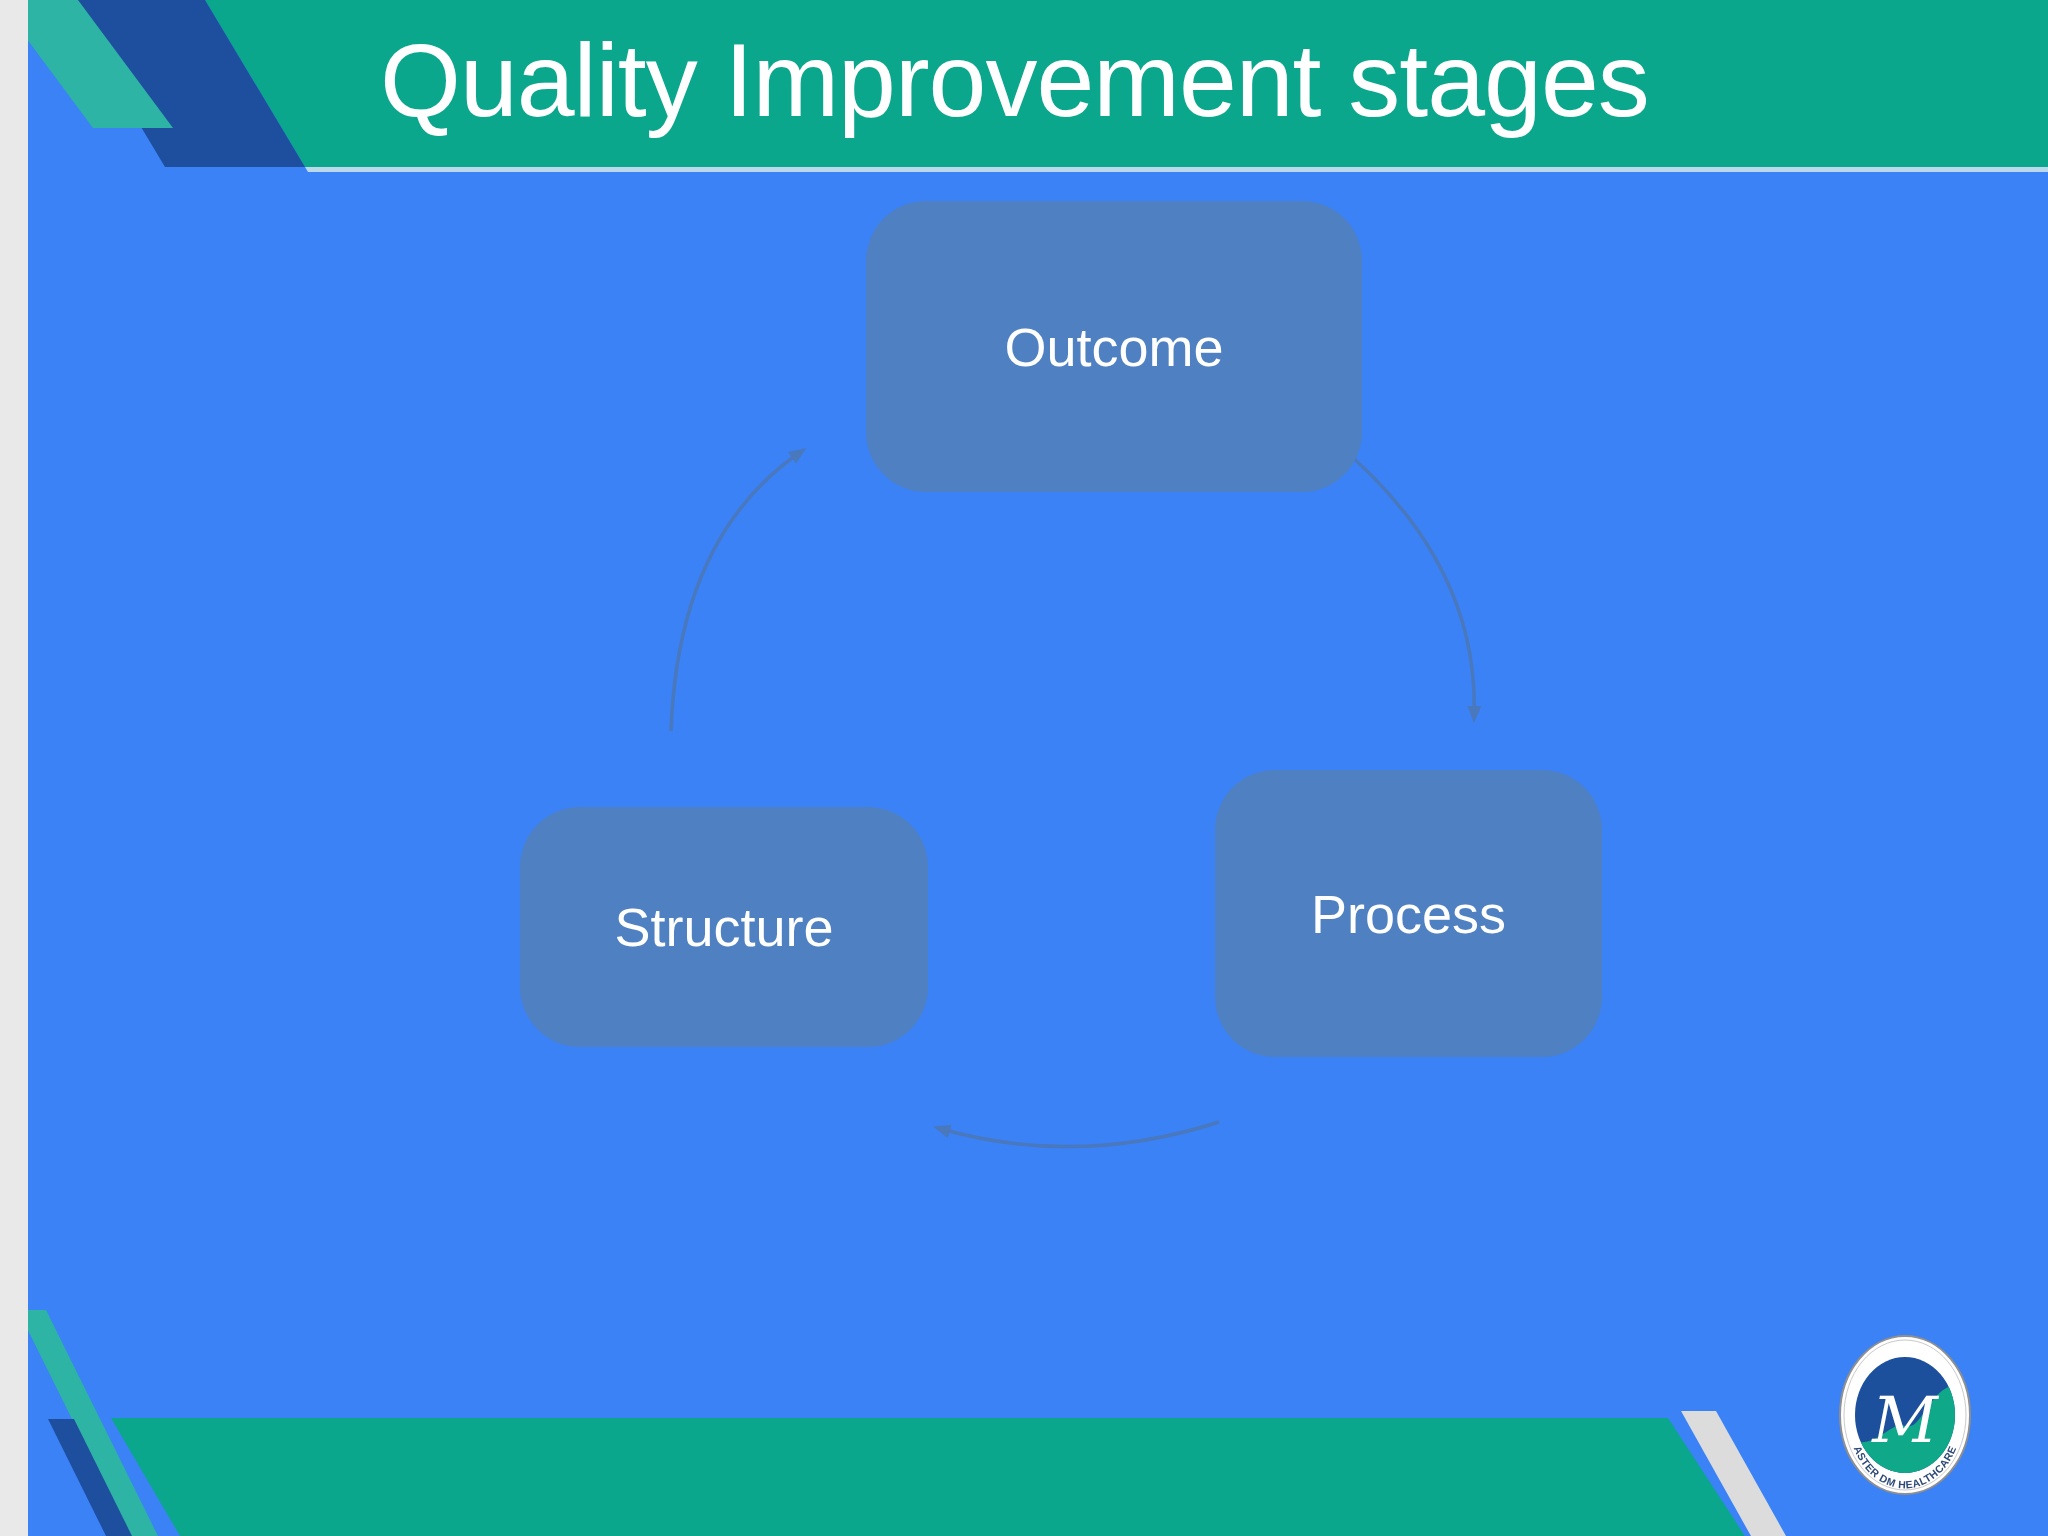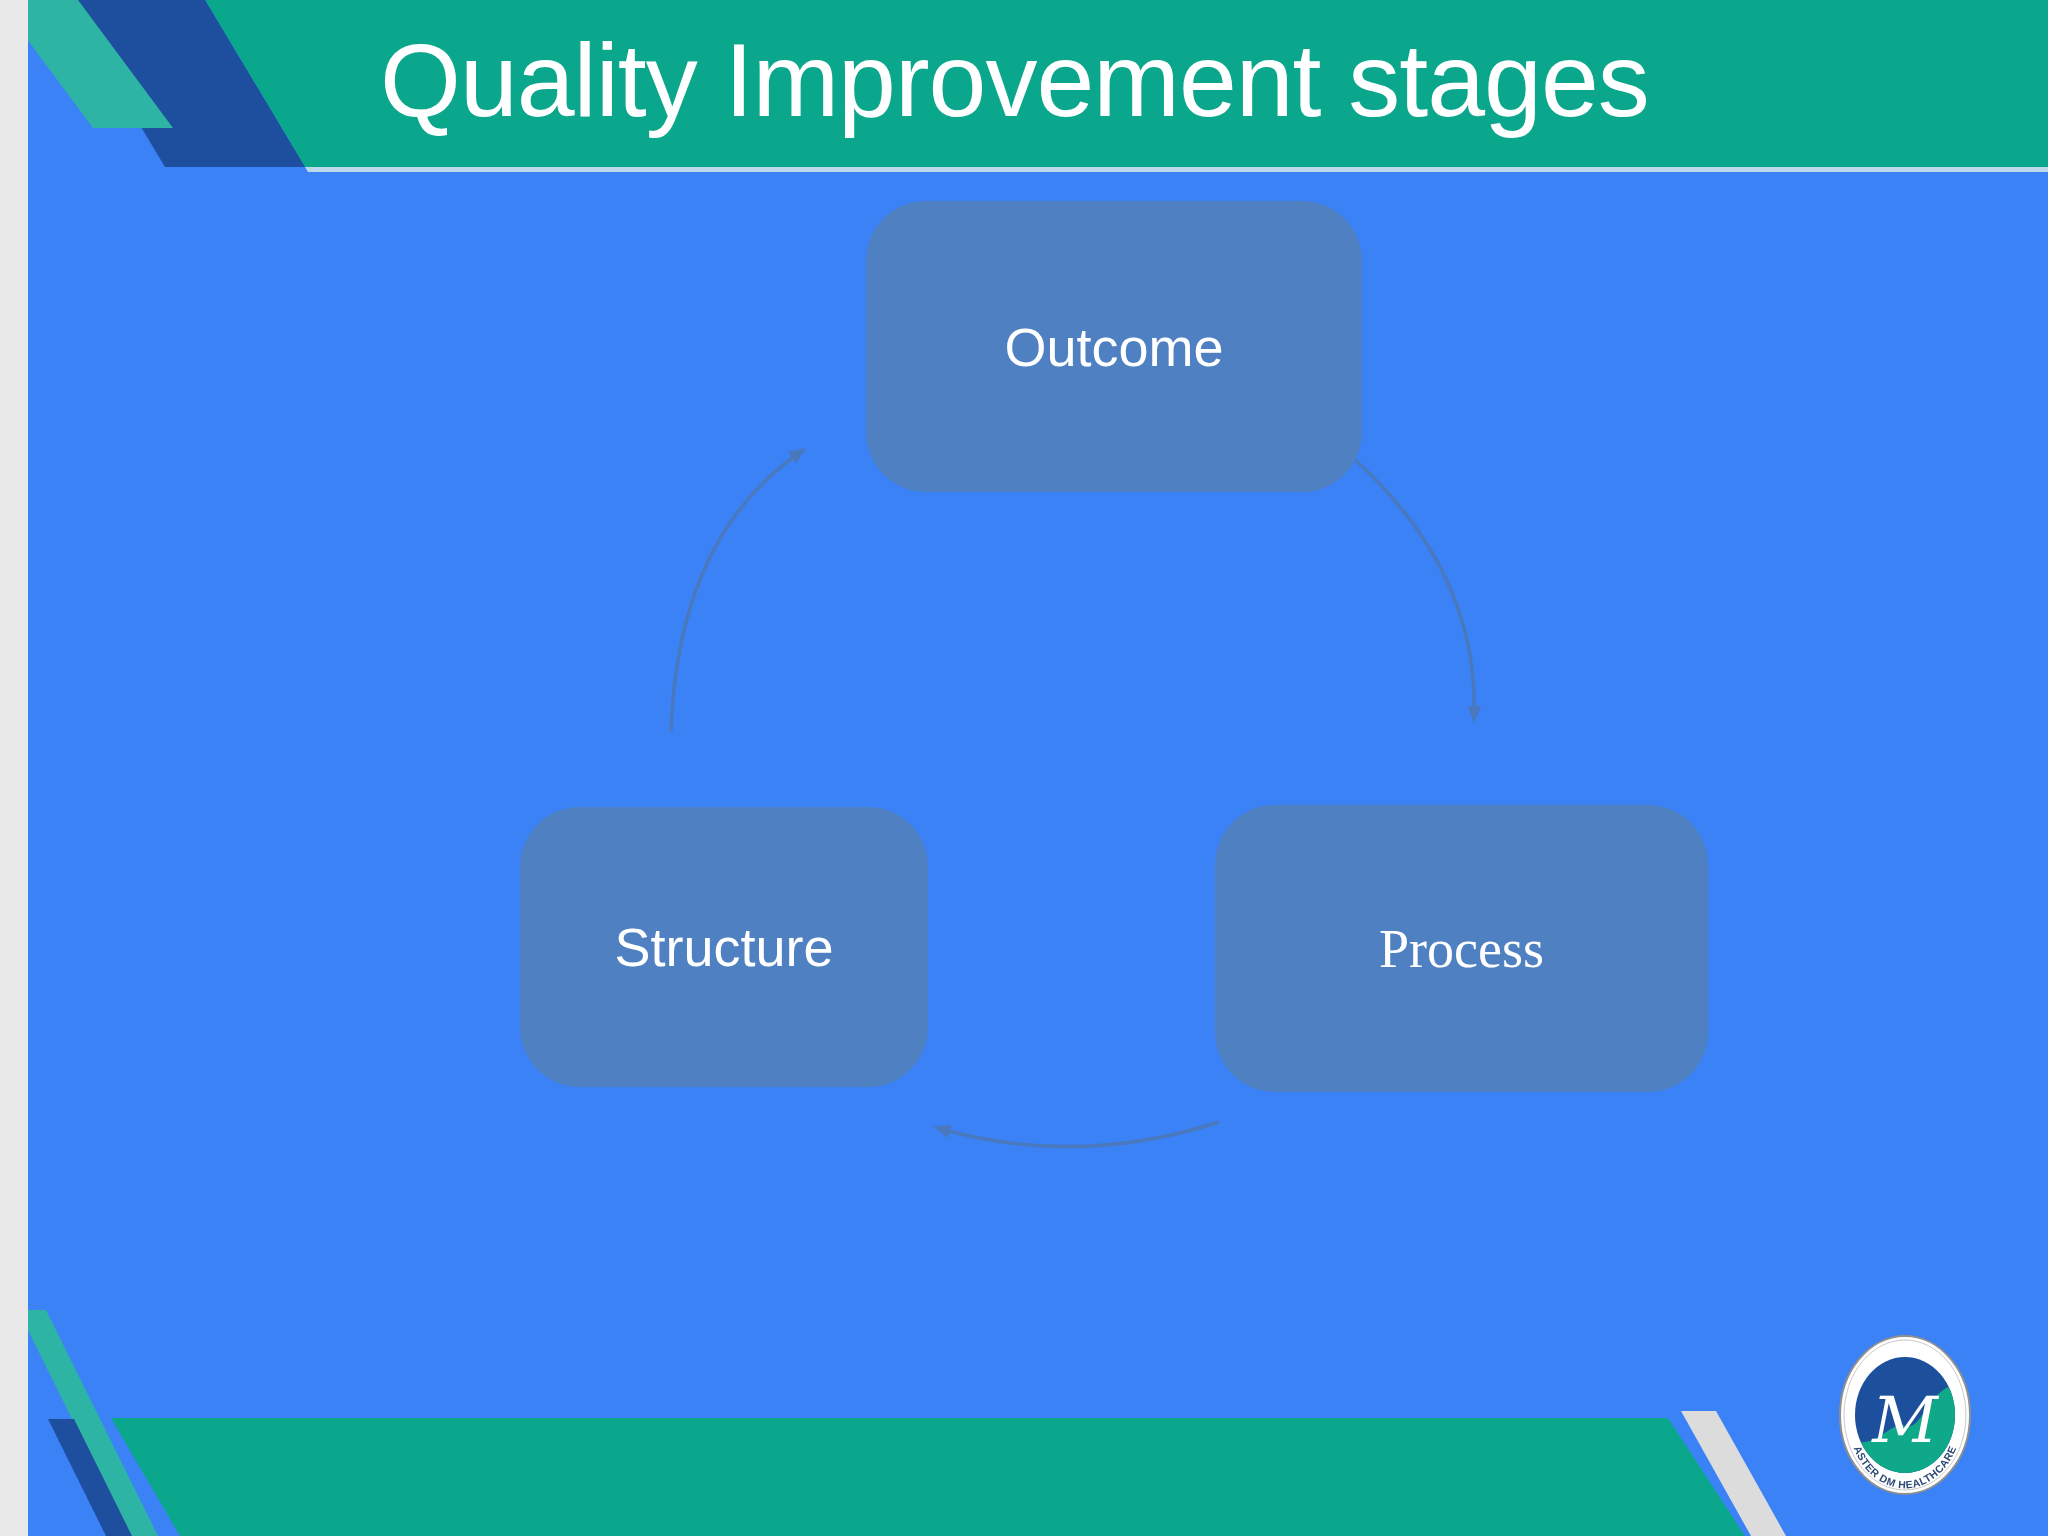--- a/index.html
+++ b/index.html
@@ -20,22 +20,22 @@
     font-weight:400;
   }
   .node{
     position:absolute;
     background:#4f80c1;
     border-radius:60px;
     display:flex;align-items:center;justify-content:center;
     color:#ffffff;font-size:54px;
   }
   .node-outcome{left:838px;top:201px;width:496px;height:291px;}
-  .node-structure{left:492px;top:807px;width:408px;height:280px;}
-  .node-process{left:1187px;top:805px;width:493px;height:287px;font-family:Liberation Serif, serif;}
+  .node-structure{left:492px;top:807px;width:408px;height:240px;}
+  .node-process{left:1187px;top:770px;width:387px;height:287px;}
   .logo{position:absolute;left:1805px;top:1329px;width:145px;height:172px;}
 </style>
 </head>
 <body>
 
 <div class="slide">
 
   <svg class="decor" viewBox="0 0 2048 1536" xmlns="http://www.w3.org/2000/svg">
     <defs>
       <marker id="arrowhead" markerWidth="8" markerHeight="8" refX="3.5" refY="2" orient="auto" markerUnits="strokeWidth">

